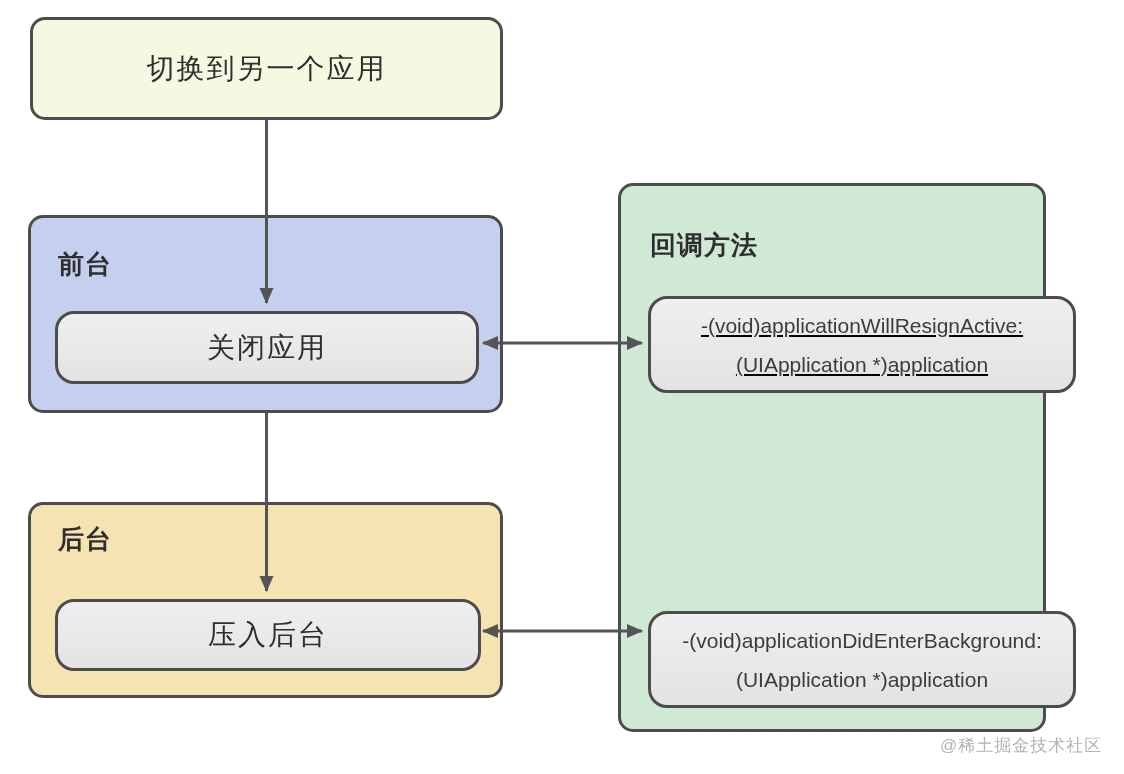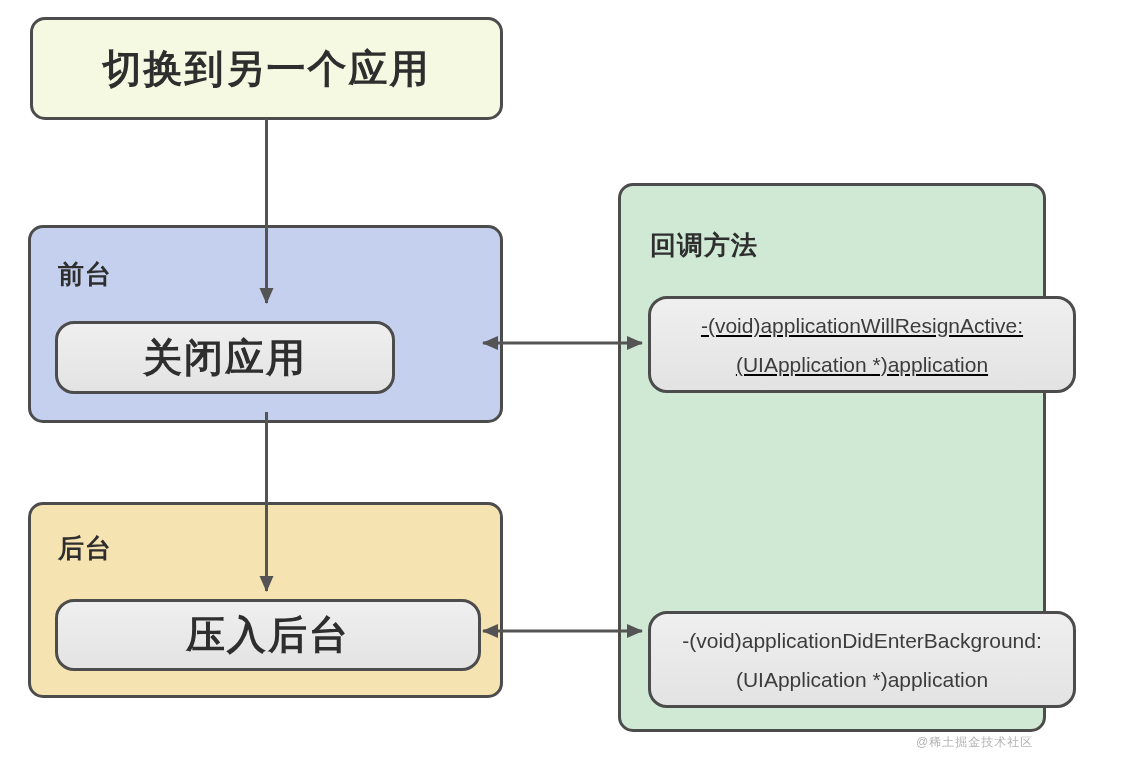--- a/index.html
+++ b/index.html
@@ -16,21 +16,21 @@
     box-sizing: border-box;
     border: 3px solid var(--box-border, #4c4c4c);
   }
   .node-switch {
     left: 30px; top: 17px; width: 473px; height: 103px;
     background: var(--top-fill, #f5f9e1);
     border-radius: 15px;
     display: flex; align-items: center; justify-content: center;
   }
   .group-foreground {
-    left: 28px; top: 225px; width: 475px; height: 198px;
+    left: 28px; top: 215px; width: 475px; height: 198px;
     background: var(--foreground-fill, #c5d0ee);
     border-radius: 15px;
   }
   .group-background {
     left: 28px; top: 502px; width: 475px; height: 196px;
     background: var(--background-fill, #f6e3b2);
     border-radius: 15px;
   }
   .group-callbacks {
     left: 618px; top: 183px; width: 428px; height: 549px;
@@ -46,27 +46,27 @@
   }
   .inner {
     position: absolute;
     box-sizing: border-box;
     border: 3px solid var(--box-border, #4c4c4c);
     border-radius: 19px;
     background: linear-gradient(180deg, var(--inner-fill-top, #efefef), var(--inner-fill-bottom, #e3e3e3));
     display: flex; align-items: center; justify-content: center;
     flex-direction: column;
   }
-  .node-close   { left: 24px; top: 93px; width: 340px; height: 73px; }
+  .node-close   { left: 24px; top: 93px; width: 424px; height: 73px; }
   .node-push    { left: 24px; top: 94px; width: 426px; height: 72px; justify-content: center; }
   .node-resign  { left: 27px; top: 110px; width: 428px; height: 97px; text-decoration: underline; }
   .node-didenter{ left: 27px; top: 398px; width: 428px; height: 97px; margin-top: 27px; }
   .node-title {
-    font-size: 39px;
-    font-weight: 700;
+    font-size: 28px;
+    font-weight: 400;
     color: var(--label-color, #2e2e2e);
     letter-spacing: 2px;
   }
   .code-line {
     font-size: 21px;
     font-weight: 400;
     color: var(--code-color, #3c3c3c);
     line-height: 39px;
     text-align: center;
     white-space: nowrap;
@@ -76,22 +76,22 @@
     left: 0; top: 0;
     z-index: 5;
     pointer-events: none;
   }
   .connector-line {
     stroke: var(--connector, #545454);
     stroke-width: 3;
   }
   .watermark {
     position: absolute;
-    left: 916px; top: 734px;
-    font-size: 12px;
+    left: 940px; top: 734px;
+    font-size: 17px;
     letter-spacing: 1px;
     color: var(--watermark-color, #b3b3b3);
     z-index: 6;
   }
 </style>
 </head>
 <body>
 
 <div class="canvas">
 
@@ -100,21 +100,21 @@
   </div>
 
   <div class="box group-foreground">
     <span class="group-label" style="left:27px; top:29px;">前台</span>
     <div class="inner node-close">
       <span class="node-title">关闭应用</span>
     </div>
   </div>
 
   <div class="box group-background">
-    <span class="group-label" style="left:27px; top:26px;">后台</span>
+    <span class="group-label" style="left:27px; top:17px;">后台</span>
     <div class="inner node-push">
       <span class="node-title">压入后台</span>
     </div>
   </div>
 
   <div class="box group-callbacks">
     <span class="group-label" style="left:29px; top:42px;">回调方法</span>
     <div class="inner node-resign">
       <span class="code-line">-(void)applicationWillResignActive:</span>
       <span class="code-line">(UIApplication *)application</span>

